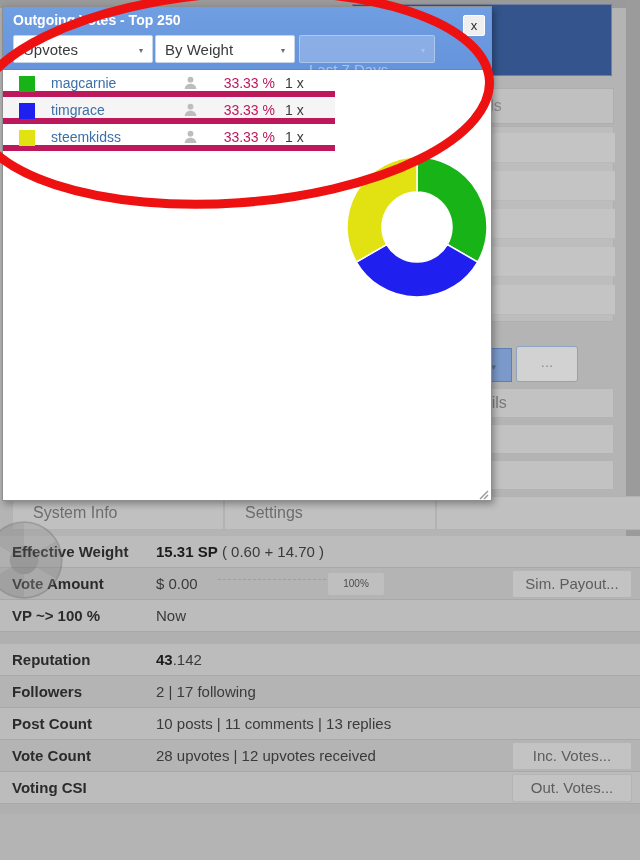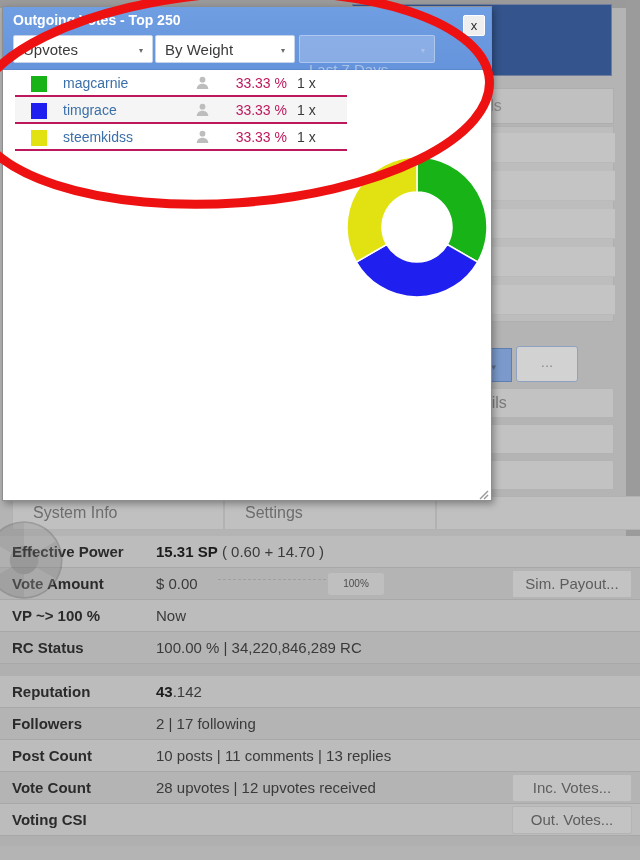--- a/index.html
+++ b/index.html
@@ -197,22 +197,21 @@
   }
   .sel-3 .t { color: #a9c2e6; margin-top: 20px; }
   .sel-3 .c { color: #a9c2e6; }
 
   .dlg-body {
     position: relative; width: 488px; height: 430px; background: #ffffff;
     overflow: hidden;
   }
   .vrow {
     position: relative; width: 332px; height: 27px;
-    border-bottom: 2px solid #be185d;
-    margin-left: 12px;
+    border-bottom: 6px solid #be185d;
   }
   .vrow.zebra { background: #f5f5f5; }
   .sw {
     position: absolute; left: 16px; top: 6px; width: 16px; height: 16px;
   }
   .nm {
     position: absolute; left: 48px; top: 5px;
     font-size: 14px; color: #3b6fa8; white-space: nowrap;
   }
   .usr {
@@ -290,41 +289,37 @@
     </div>
     <div class="tab tab-set">
       <span>Settings</span>
     </div>
     <div class="tab tab-fill"></div>
   </div>
 
   <div class="tbl" style="top:536px">
 
     <div class="trow alt">
-      <span class="lbl">Effective Power</span>
+      <span class="lbl">Effective Weight</span>
       <span class="val"><b class="bold-prefix">15.31 SP</b><span> ( 0.60 + 14.70 )</span></span>
     </div>
 
     <div class="trow norm">
       <span class="lbl">Vote Amount</span>
       <span class="val">$ 0.00</span>
       <span class="vabar"></span>
       <span class="vapct">100%</span>
       <span class="rbtn">Sim. Payout...</span>
     </div>
 
     <div class="trow alt">
       <span class="lbl">VP ~&gt; 100 %</span>
       <span class="val">Now</span>
     </div>
 
-    <div class="trow norm">
-      <span class="lbl">RC Status</span>
-      <span class="val">100.00 %  |  34,220,846,289 RC</span>
-    </div>
 
     <div class="rowgap"></div>
 
     <div class="trow alt">
       <span class="lbl">Reputation</span>
       <span class="val"><b class="bold-prefix">43</b><span>.142</span></span>
     </div>
 
     <div class="trow norm">
       <span class="lbl">Followers</span>

